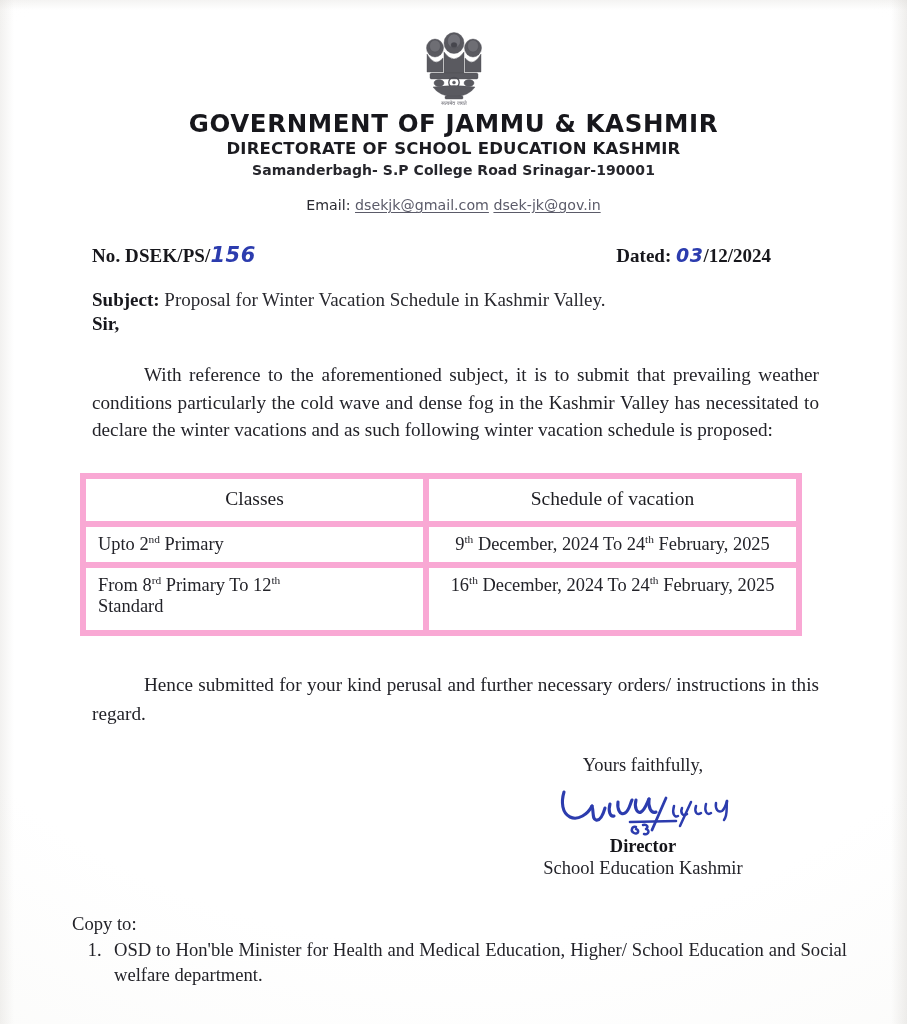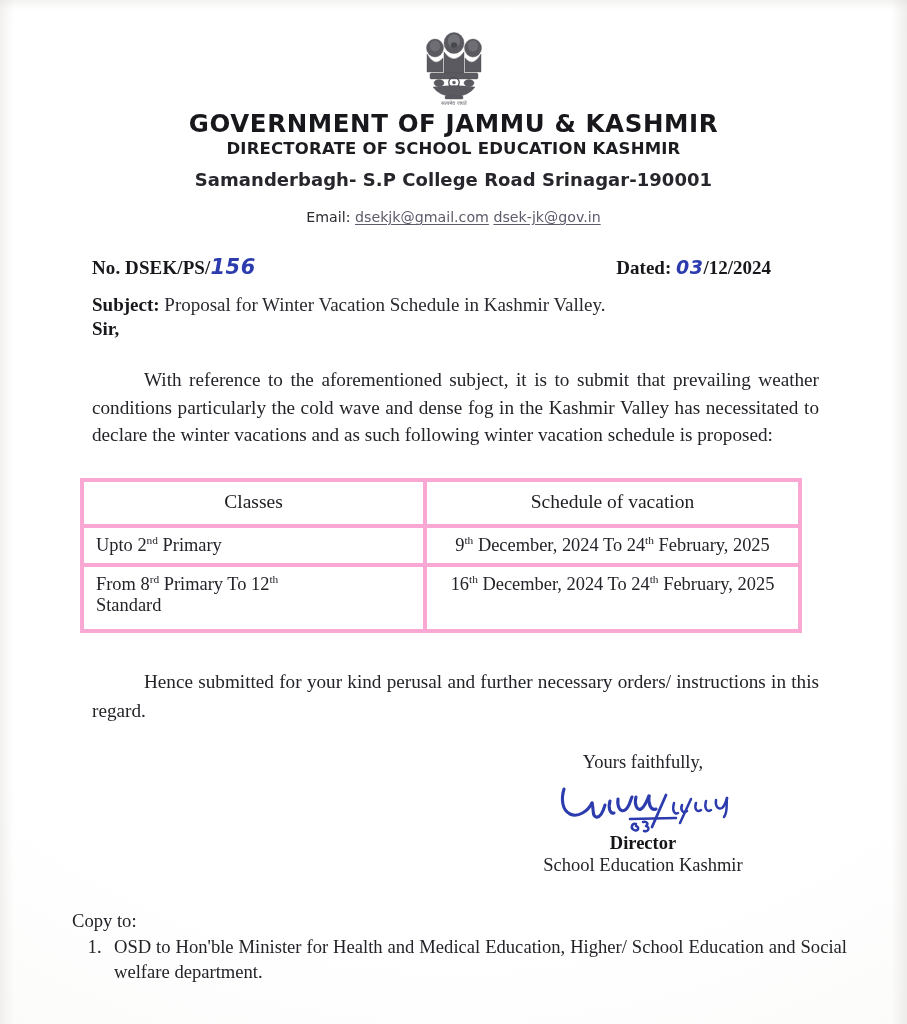--- a/index.html
+++ b/index.html
@@ -58,24 +58,24 @@
     font-family: "DejaVu Sans", "Liberation Sans", sans-serif;
     font-weight: 700;
     font-size: 16.5px;
     letter-spacing: 0.2px;
     color: #1b1b20;
     margin-top: 2px;
   }
   .org-addr {
     font-family: "DejaVu Sans", "Liberation Sans", sans-serif;
     font-weight: 700;
-    font-size: 18px;
+    font-size: 14px;
     letter-spacing: 0.05px;
     color: #26262c;
-    margin-top: 11px;
+    margin-top: 4px;
   }
   .org-email {
     font-family: "DejaVu Sans", "Liberation Sans", sans-serif;
     font-size: 14.2px;
     color: #4a4a55;
     margin-top: 19px;
   }
   .org-email .lbl { color: #2a2a31; }
   .org-email a, .org-email .mail {
     color: #5b5b69;
@@ -103,21 +103,21 @@
   .ink {
     color: #2c3cae;
     font-family: "DejaVu Sans", "Liberation Sans", sans-serif;
     font-weight: 600;
     font-style: italic;
     font-size: 21px;
     letter-spacing: .5px;
   }
   .ink-sm { font-size: 19px; }
 
-  .subject { margin-top: 15px; font-size: 19px; color: #29292f; }
+  .subject { margin-top: 22px; font-size: 19px; color: #29292f; }
   .subject .k { font-weight: 700; color: #17171c; }
   .salutation { font-weight: 700; font-size: 19px; color: #17171c; margin-top: 2px; }
 
   .para {
     margin-top: 26px;
     font-size: 19.2px;
     line-height: 1.42;
     text-align: justify;
     text-indent: 52px;
     color: #232329;
@@ -125,21 +125,21 @@
 
   
   .vac-table {
     margin: 30px 0 0 -12px;
     width: 722px;
     border-collapse: collapse;
     font-size: 18.4px;
     color: #232329;
   }
   .vac-table th, .vac-table td {
-    border: 4px solid #f9a8d4;
+    border: 6px solid #f9a8d4;
     padding: 7px 12px;
     vertical-align: top;
   }
   .vac-table th {
     font-weight: 400;
     text-align: center;
     padding: 9px 12px 11px;
     font-size: 19.5px;
     color: #1d1d22;
   }

